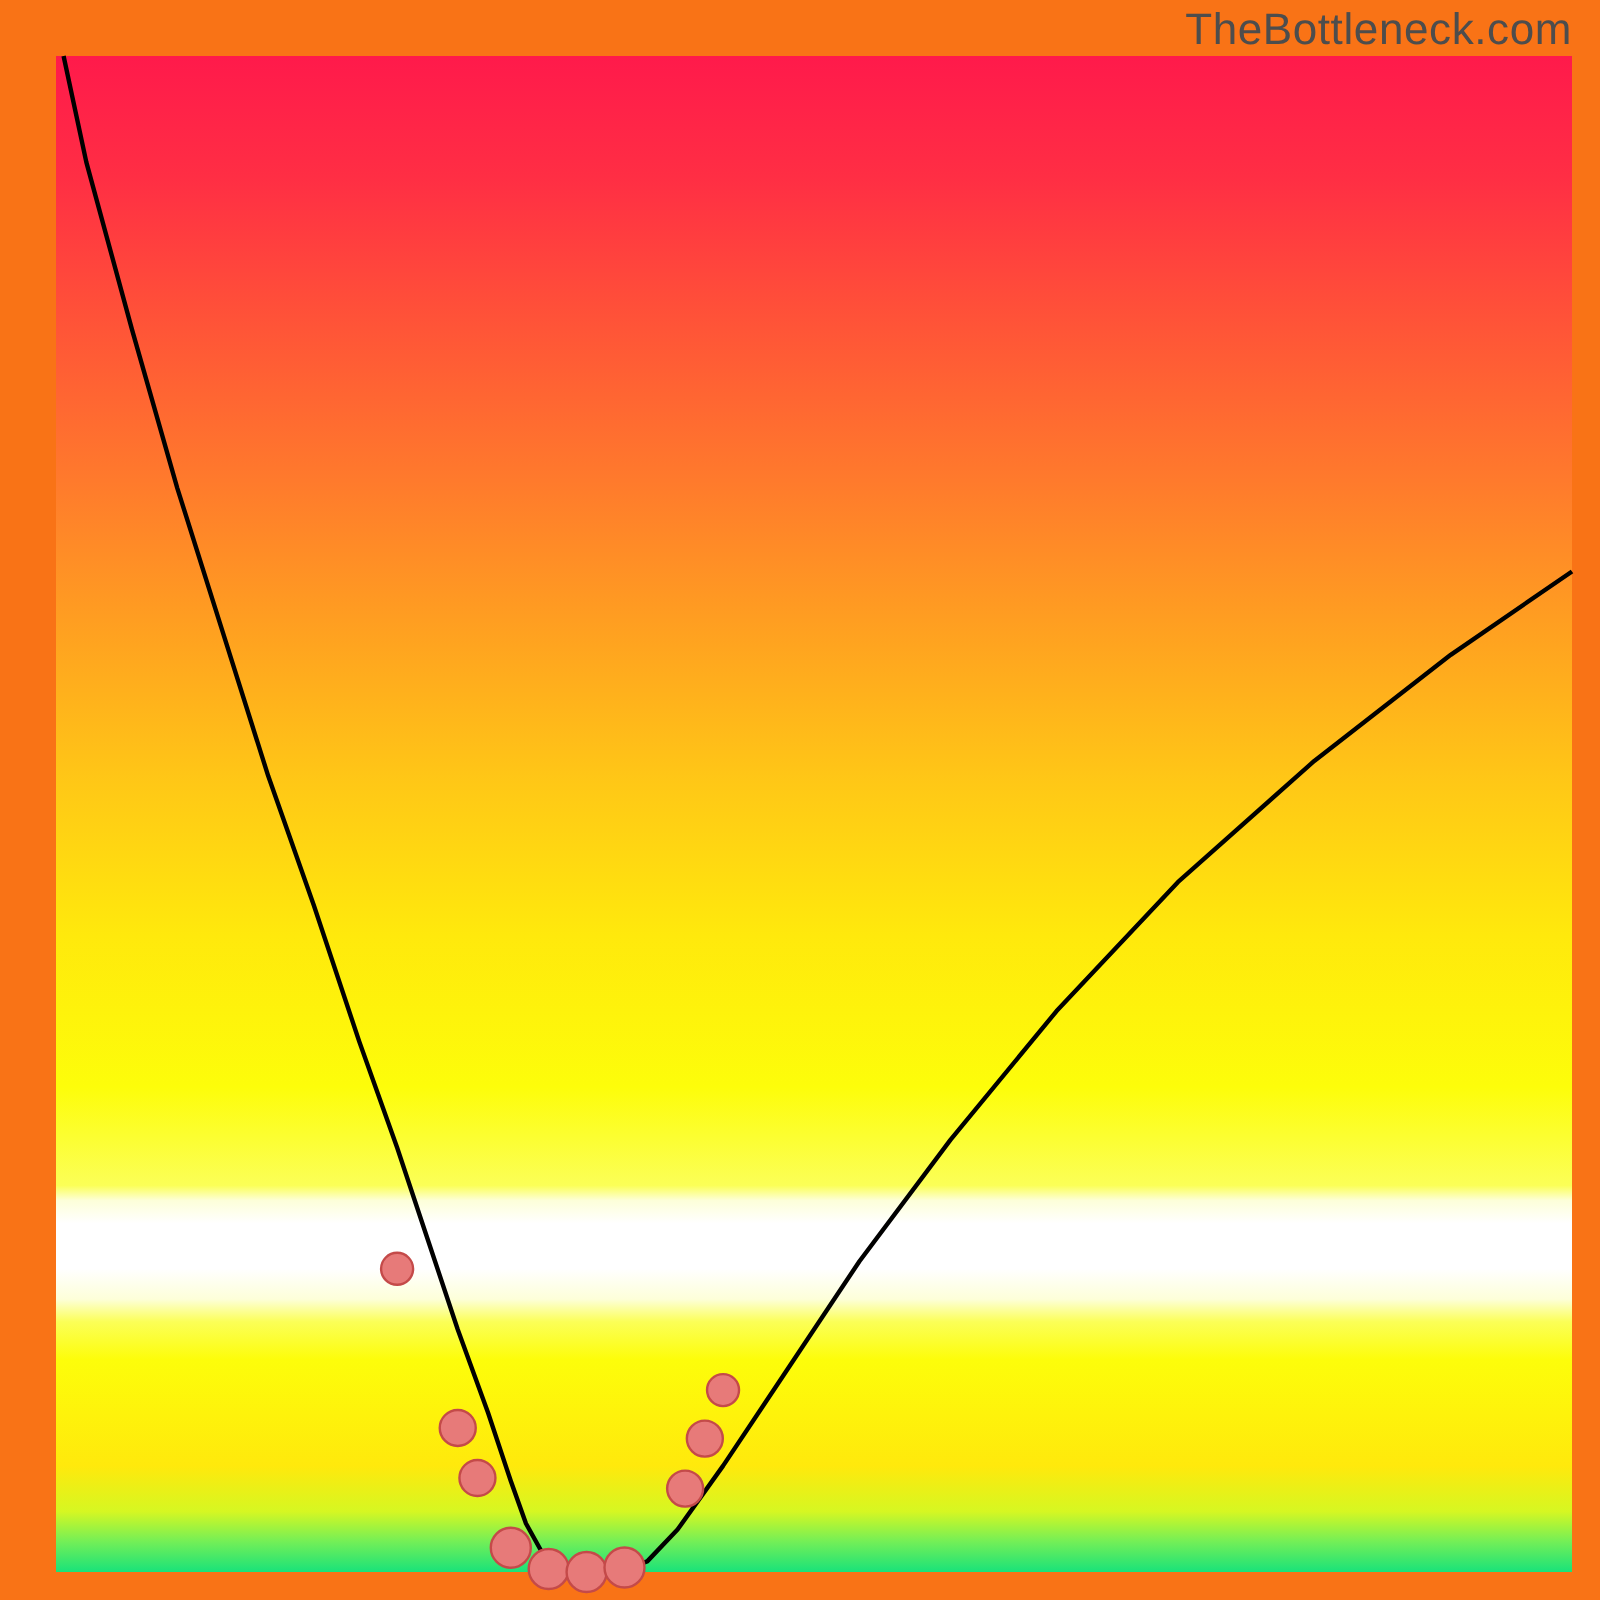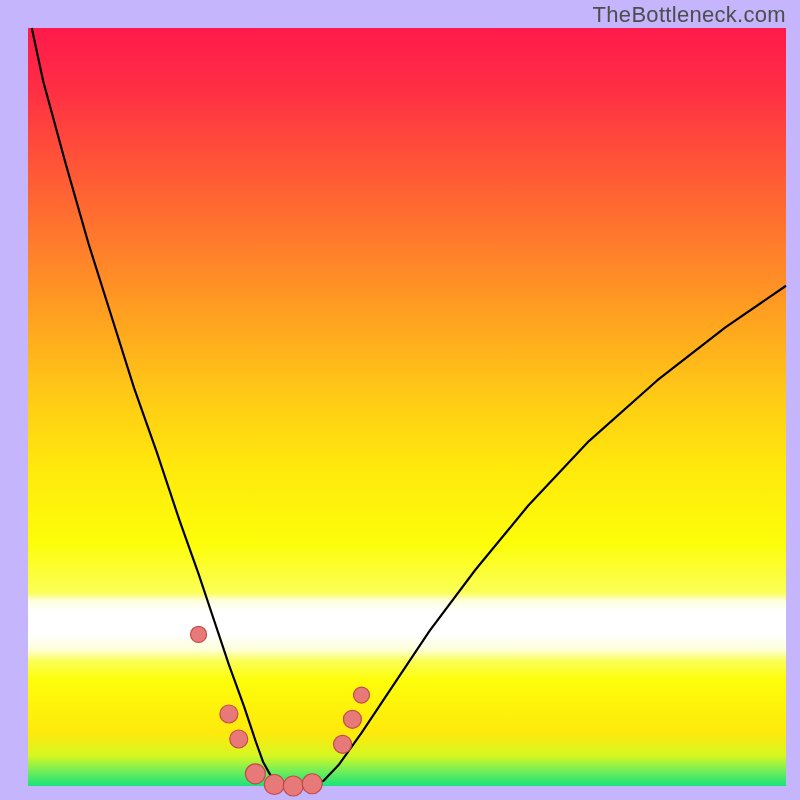--- a/index.html
+++ b/index.html
@@ -8,21 +8,21 @@
     width: 800px;
     height: 800px;
     background: #000;
     overflow: hidden;
     font-family: Arial, Helvetica, sans-serif;
   }
   .frame {
     position: relative;
     width: 800px;
     height: 800px;
-    background: #c4b5fd;
+    background: #f97316;
   }
   .watermark {
     position: absolute;
     top: 2px;
     right: 14px;
     color: #4d4d4d;
     font-size: 22px;
     font-weight: 500;
     letter-spacing: 0.3px;
     z-index: 10;

